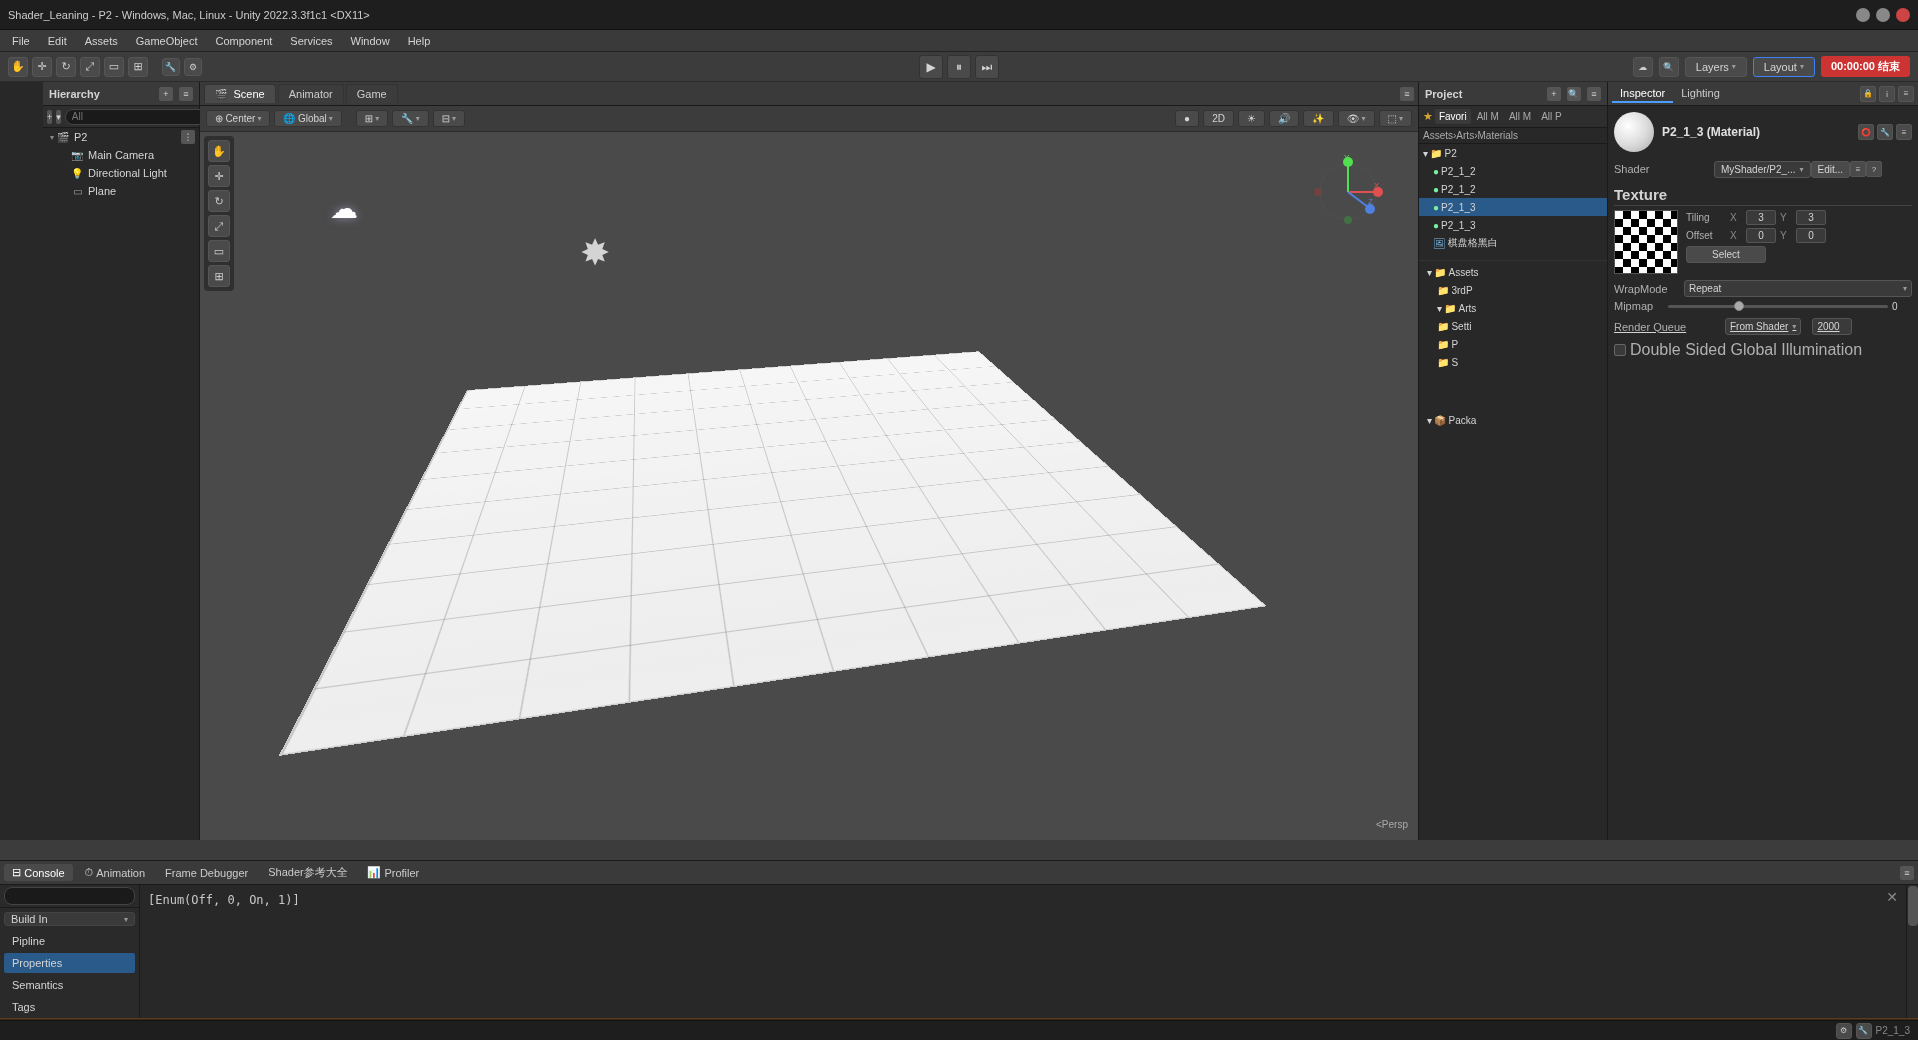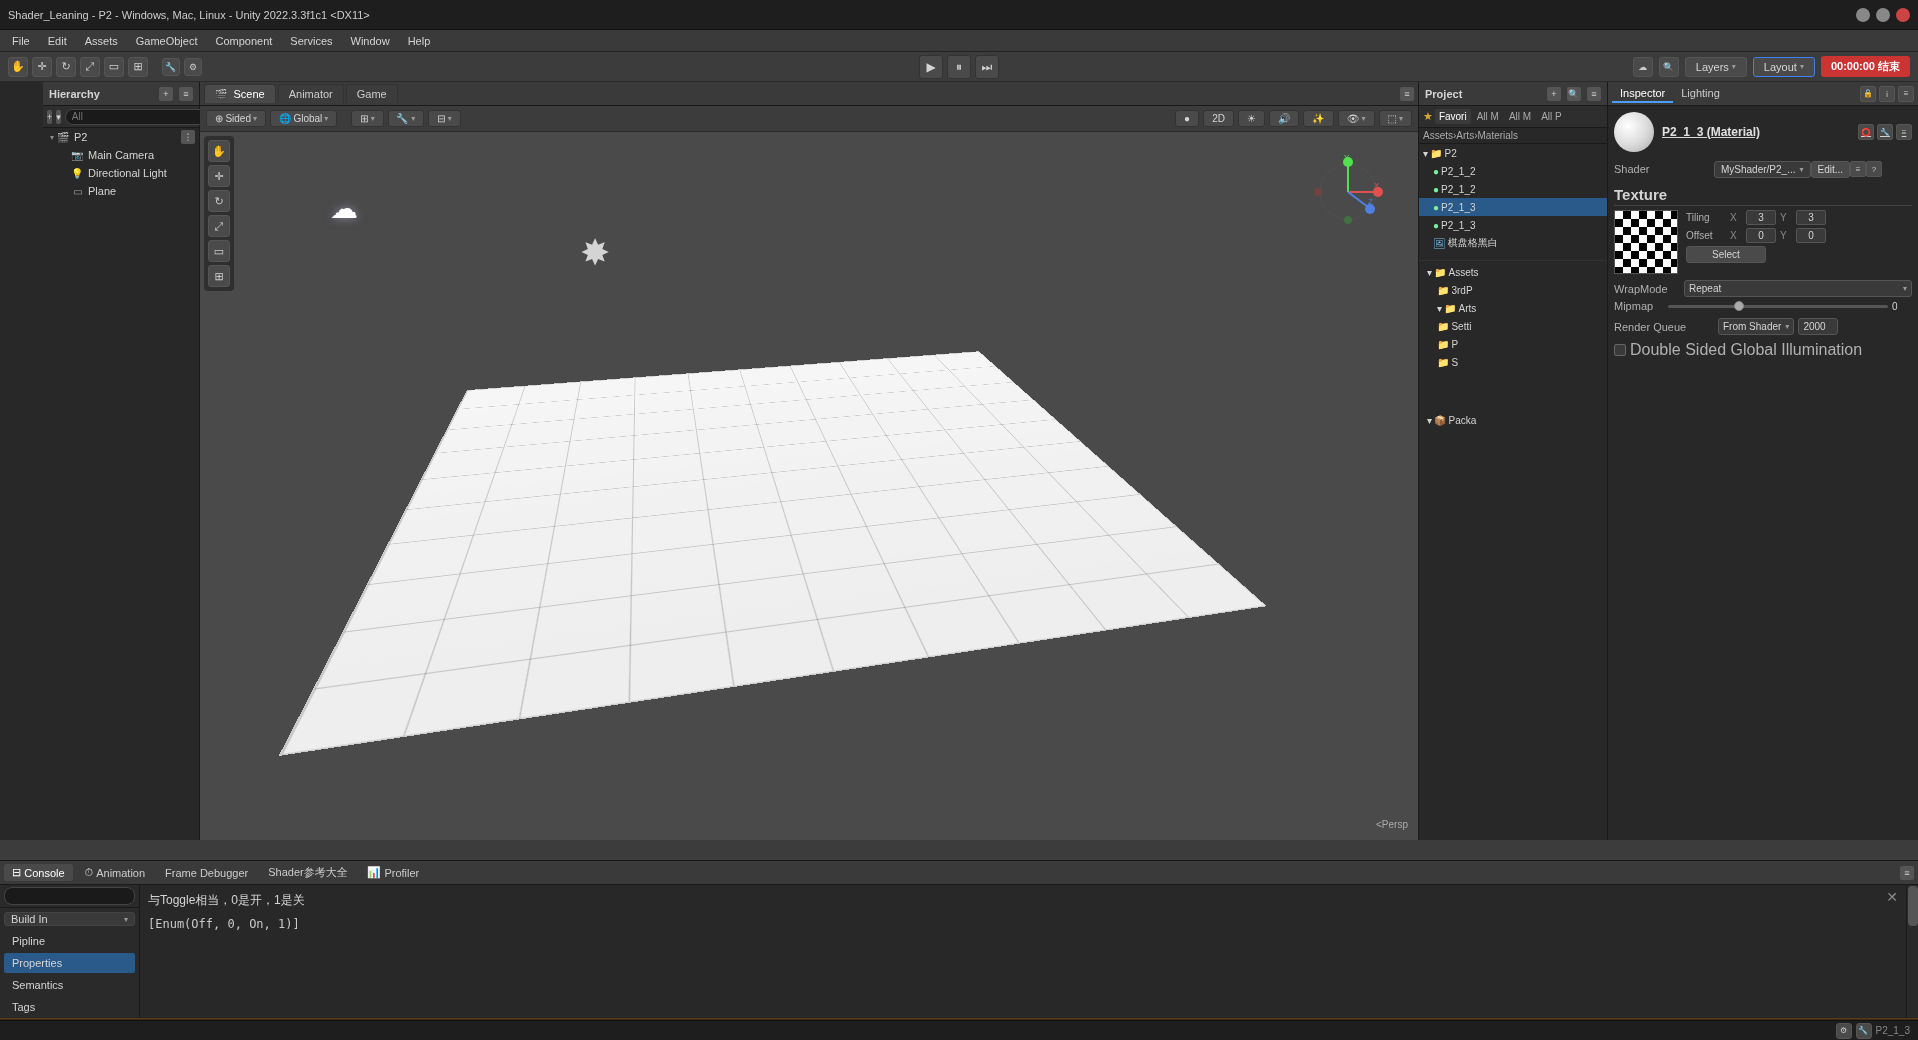--- a/index.html
+++ b/index.html
@@ -324,21 +324,20 @@
       overflow-y: auto;
       padding: 6px;
     }
 
     
     .material-header {
       display: flex;
       align-items: center;
       gap: 8px;
       margin-bottom: 8px;
-      text-decoration: underline;
     }
     .material-sphere {
       width: 40px; height: 40px;
       border-radius: 50%;
       background: radial-gradient(circle at 35% 35%, #fff, #ddd, #aaa);
       flex-shrink: 0;
     }
     .material-name { font-size: 12px; font-weight: bold; color: #e0e0e0; }
 
     
@@ -468,22 +467,23 @@
       background: #aaa;
       border-radius: 50%;
       border: 1px solid #888;
     }
     .slider-value { font-size: 10px; color: #d4d4d4; width: 20px; }
 
     
     .render-queue-row {
       display: flex;
       align-items: center;
-      gap: 4px;
+      gap: 11px;
       margin-bottom: 4px;
+      text-decoration: underline;
     }
     .rq-label { font-size: 11px; color: #b0b0b0; width: 100px; }
     .rq-dropdown {
       background: #3a3a3a;
       border: 1px solid #555;
       border-radius: 3px;
       padding: 2px 4px;
       font-size: 10px;
       color: #d4d4d4;
       cursor: pointer;
@@ -926,21 +926,21 @@
       </div>
       <div class="tab">
         <span>Game</span>
       </div>
       <div style="margin-left:auto;" class="panel-header-icon">≡</div>
     </div>
 
     <div class="scene-toolbar">
       <div class="scene-btn">
         <span>⊕</span>
-        <span>Sided</span>
+        <span>Center</span>
         <span class="dropdown-arrow">▾</span>
       </div>
       <div class="scene-btn">
         <span>🌐</span>
         <span>Global</span>
         <span class="dropdown-arrow">▾</span>
       </div>
       <div style="width:6px;"></div>
       <div class="scene-btn">⊞<span class="dropdown-arrow">▾</span></div>
       <div class="scene-btn">🔧<span class="dropdown-arrow">▾</span></div>
@@ -1234,21 +1234,20 @@
       </div>
 
       <div class="sidebar-nav-item">Pipline</div>
       <div class="sidebar-nav-item active">Properties</div>
       <div class="sidebar-nav-item">Semantics</div>
       <div class="sidebar-nav-item">Tags</div>
     </div>
 
     <div class="console-area">
       <div class="console-close">✕</div>
-      <div class="console-text">与Toggle相当，0是开，1是关</div>
       <div class="console-text code">[Enum(Off, 0, On, 1)]</div>
     </div>
 
     <div class="scroll-track">
       <div class="scroll-thumb"></div>
     </div>
   </div>
 
   <div class="error-bar">
     <span class="error-icon">⚠</span>

